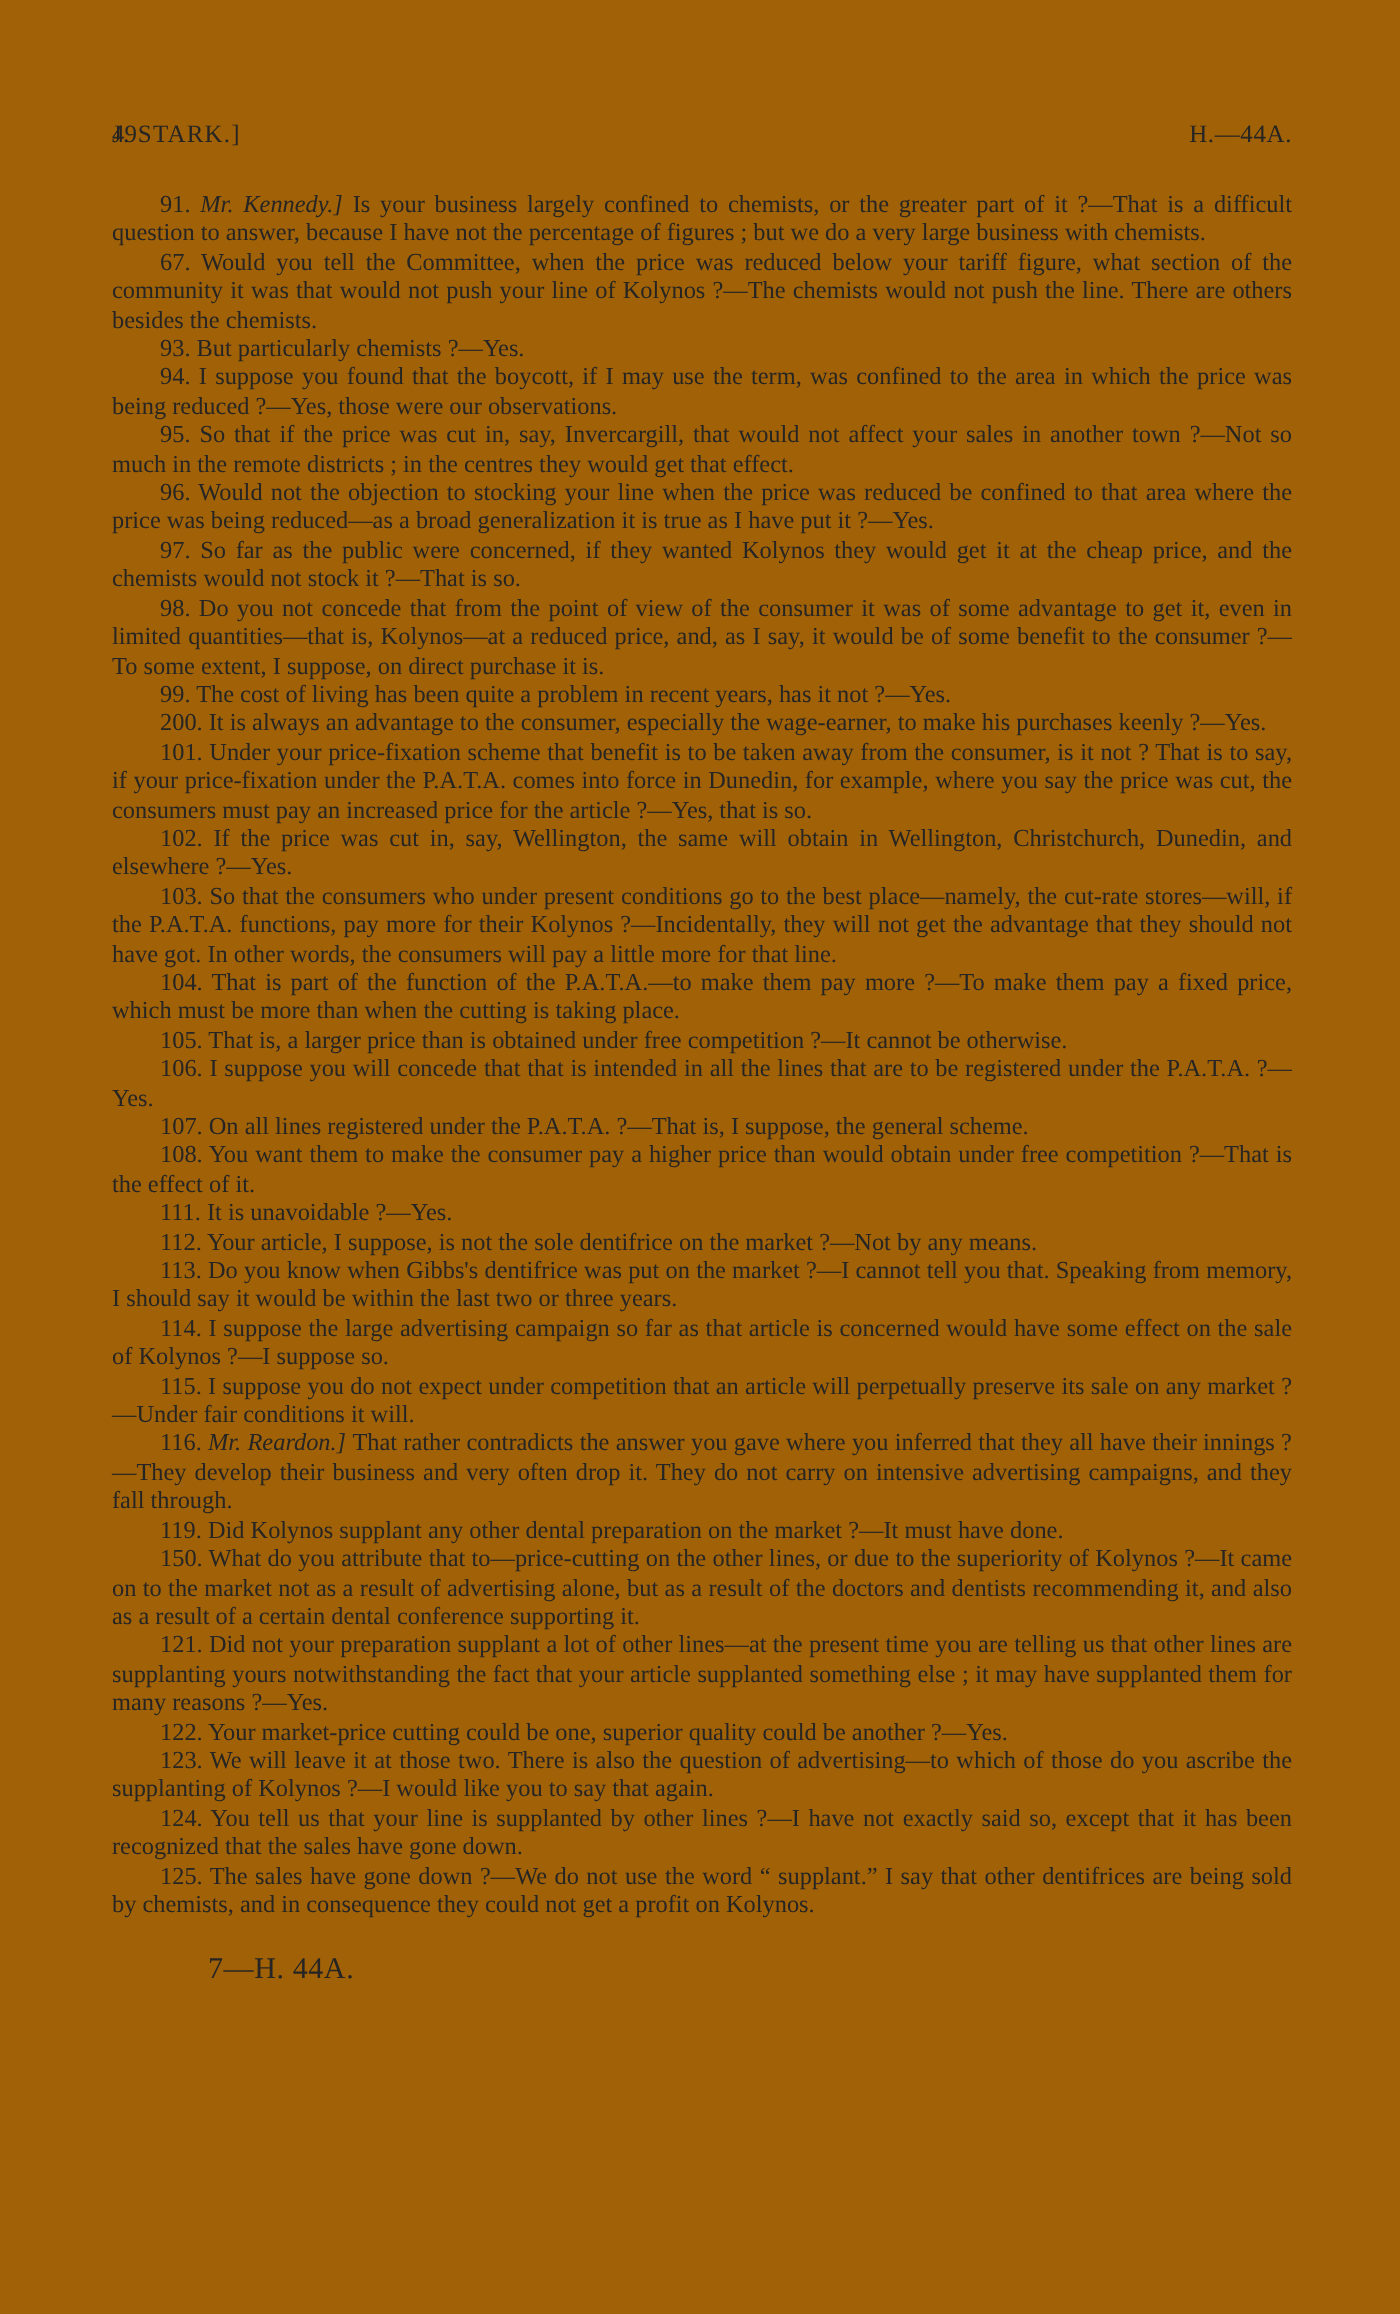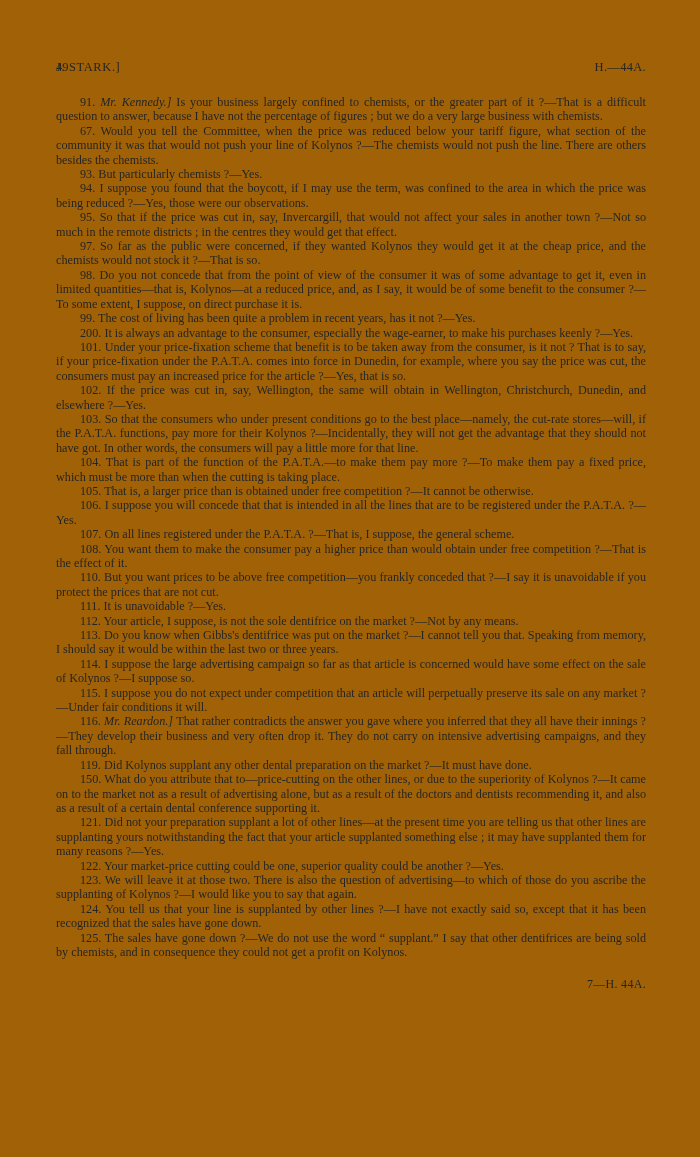--- a/index.html
+++ b/index.html
@@ -36,23 +36,22 @@
     text-align: justify;
     width: 590px;
   }
   .body-text p.qa {
     margin: 0;
     text-indent: 24px;
   }
   .speaker { font-style: italic; }
   .page-footer {
     margin: 18px 0 0 48px;
-    font-size: 12px;
+    font-size: 15px;
     letter-spacing: 0.3px;
-    text-align: right;
   }
 </style>
 </head>
 <body>
 
 <div class="page">
 
   <div class="page-header">
     <span class="hdr-left">J. STARK.]</span>
     <span class="hdr-center">49</span>
@@ -63,20 +62,21 @@
   <p class="qa"><span class="qnum">91. </span><span class="speaker">Mr. Kennedy.] </span><span class="qtext">Is your business largely confined to chemists, or the greater part of it ?—That is a difficult question to answer, because I have not the percentage of figures ; but we do a very large business with chemists.</span></p>
 
   <p class="qa"><span class="qnum">67. </span><span class="qtext">Would you tell the Committee, when the price was reduced below your tariff figure, what section of the community it was that would not push your line of Kolynos ?—The chemists would not push the line.  There are others besides the chemists.</span></p>
 
   <p class="qa"><span class="qnum">93. </span><span class="qtext">But particularly chemists ?—Yes.</span></p>
 
   <p class="qa"><span class="qnum">94. </span><span class="qtext">I suppose you found that the boycott, if I may use the term, was confined to the area in which the price was being reduced ?—Yes, those were our observations.</span></p>
 
   <p class="qa"><span class="qnum">95. </span><span class="qtext">So that if the price was cut in, say, Invercargill, that would not affect your sales in another town ?—Not so much in the remote districts ; in the centres they would get that effect.</span></p>
 
+  <p class="qa"><span class="qnum">96. </span><span class="qtext">Would not the objection to stocking your line when the price was reduced be confined to that area where the price was being reduced—as a broad generalization it is true as I have put it ?—Yes.</span></p>
 
   <p class="qa"><span class="qnum">97. </span><span class="qtext">So far as the public were concerned, if they wanted Kolynos they would get it at the cheap price, and the chemists would not stock it ?—That is so.</span></p>
 
   <p class="qa"><span class="qnum">98. </span><span class="qtext">Do you not concede that from the point of view of the consumer it was of some advantage to get it, even in limited quantities—that is, Kolynos—at a reduced price, and, as I say, it would be of some benefit to the consumer ?—To some extent, I suppose, on direct purchase it is.</span></p>
 
   <p class="qa"><span class="qnum">99. </span><span class="qtext">The cost of living has been quite a problem in recent years, has it not ?—Yes.</span></p>
 
   <p class="qa"><span class="qnum">200. </span><span class="qtext">It is always an advantage to the consumer, especially the wage-earner, to make his purchases keenly ?—Yes.</span></p>
 
   <p class="qa"><span class="qnum">101. </span><span class="qtext">Under your price-fixation scheme that benefit is to be taken away from the consumer, is it not ?  That is to say, if your price-fixation under the P.A.T.A. comes into force in Dunedin, for example, where you say the price was cut, the consumers must pay an increased price for the article ?—Yes, that is so.</span></p>
@@ -89,21 +89,20 @@
 
   <p class="qa"><span class="qnum">105. </span><span class="qtext">That is, a larger price than is obtained under free competition ?—It cannot be otherwise.</span></p>
 
   <p class="qa"><span class="qnum">106. </span><span class="qtext">I suppose you will concede that that is intended in all the lines that are to be registered under the P.A.T.A. ?—Yes.</span></p>
 
   <p class="qa"><span class="qnum">107. </span><span class="qtext">On all lines registered under the P.A.T.A. ?—That is, I suppose, the general scheme.</span></p>
 
   <p class="qa"><span class="qnum">108. </span><span class="qtext">You want them to make the consumer pay a higher price than would obtain under free competition ?—That is the effect of it.</span></p>
 
 
-  <p class="qa"><span class="qnum">110. </span><span class="qtext">But you want prices to be above free competition—you frankly conceded that ?—I say it is unavoidable if you protect the prices that are not cut.</span></p>
 
   <p class="qa"><span class="qnum">111. </span><span class="qtext">It is unavoidable ?—Yes.</span></p>
 
   <p class="qa"><span class="qnum">112. </span><span class="qtext">Your article, I suppose, is not the sole dentifrice on the market ?—Not by any means.</span></p>
 
   <p class="qa"><span class="qnum">113. </span><span class="qtext">Do you know when Gibbs's dentifrice was put on the market ?—I cannot tell you that. Speaking from memory, I should say it would be within the last two or three years.</span></p>
 
   <p class="qa"><span class="qnum">114. </span><span class="qtext">I suppose the large advertising campaign so far as that article is concerned would have some effect on the sale of Kolynos ?—I suppose so.</span></p>
 
   <p class="qa"><span class="qnum">115. </span><span class="qtext">I suppose you do not expect under competition that an article will perpetually preserve its sale on any market ?—Under fair conditions it will.</span></p>

